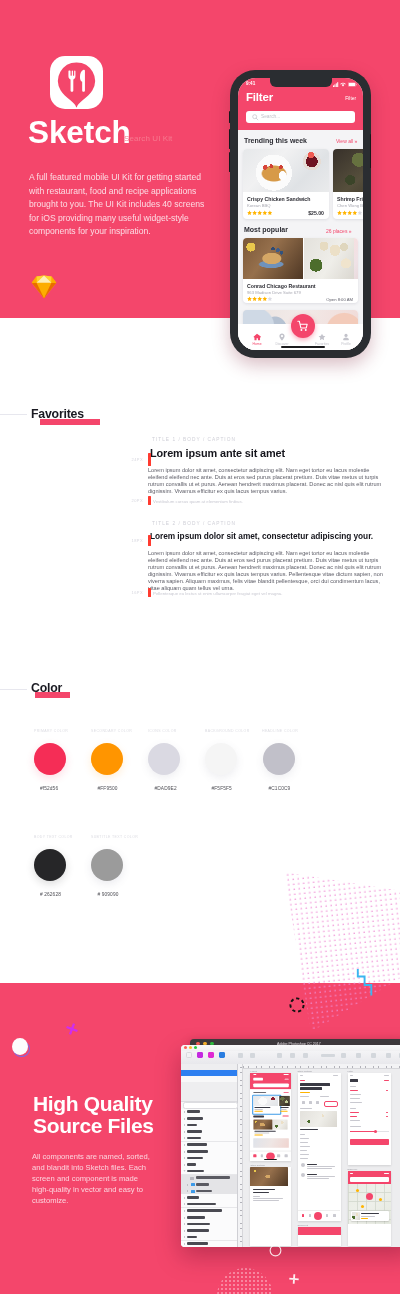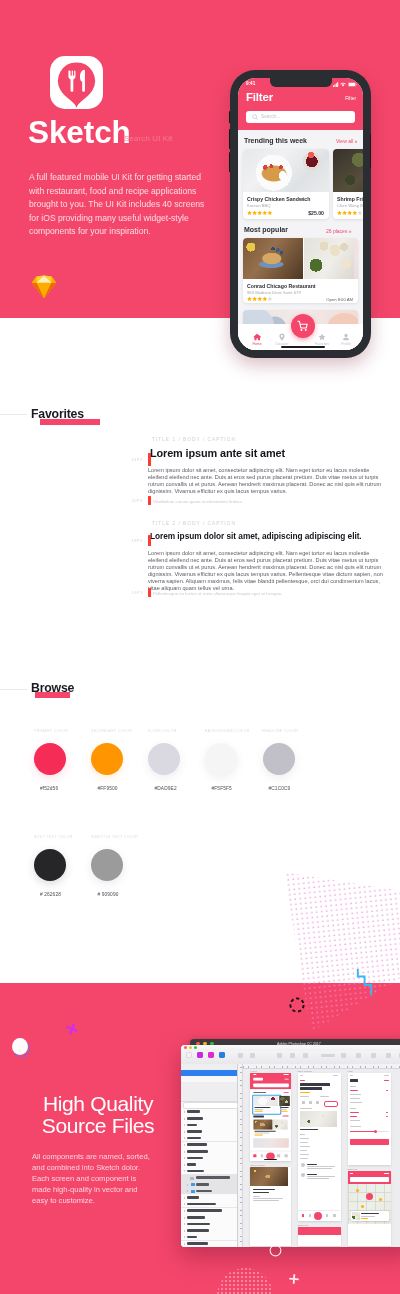--- a/index.html
+++ b/index.html
@@ -122,22 +122,22 @@
   .ty-c{position:absolute;color:#c9c9d2;}
   .pxmark{position:absolute;width:3px;background:#ff3b30;border-radius:.5px;}
   .pxlab{position:absolute;font-size:4px;color:#d6d6de;letter-spacing:.4px;text-align:right;}
 
   
   .sw{position:absolute;width:32px;height:32px;border-radius:50%;}
   .sw-n{position:absolute;font-size:3.5px;color:#dcdce2;letter-spacing:.38px;}
   .sw-x{position:absolute;font-size:4.8px;color:#4e4e55;letter-spacing:.12px;}
 
   
-  .bq-h{position:absolute;left:33px;top:1093px;width:130px;font-size:21px;font-weight:normal;
-        color:#fff;line-height:22.3px;letter-spacing:-.35px;text-align:center;}
+  .bq-h{position:absolute;left:33px;top:1093px;width:130px;font-size:21px;font-weight:bold;
+        color:#fff;line-height:22.3px;letter-spacing:-.35px;}
   .bq-p{position:absolute;left:32px;top:1151px;width:118px;font-size:7.6px;line-height:11.1px;
         color:#fcd4de;}
 
   .dots{position:absolute;}
   .zig{position:absolute;}
   .dashcirc{position:absolute;}
   .plus{position:absolute;color:#c44ae8;font-weight:bold;}
   .whitecirc{position:absolute;width:16px;height:17px;border-radius:50%;background:#fdfdfd;}
   .ringcirc{position:absolute;width:15px;height:14px;border-radius:50%;border:1.3px solid #7b6ae8;}
 
@@ -372,31 +372,31 @@
   <div class="ty-kicker" style="left:152px;top:436.5px;">TITLE 1 / BODY / CAPTION</div>
   <div class="ty-h" style="left:150px;top:446.5px;font-size:10.9px;letter-spacing:-.12px;">Lorem ipsum ante sit amet</div>
   <div class="ty-b" style="left:148px;top:467px;width:238px;font-size:5.6px;line-height:7.1px;">Lorem ipsum dolor sit amet, consectetur adipiscing elit. Nam eget tortor eu lacus molestie eleifend eleifend nec ante. Duis at eros sed purus placerat pretium. Duis vitae metus ut turpis rutrum convallis ut et purus. Aenean hendrerit maximus placerat. Donec ac nisl quis elit rutrum dignissim. Vivamus efficitur ex quis lacus tempus varius.</div>
   <div class="ty-c" style="left:153px;top:499px;width:238px;font-size:4.35px;line-height:6px;">Vestibulum cursus quam at elementum finibus.</div>
   <div class="pxmark" style="left:148px;top:453px;height:13px;"></div>
   <div class="pxlab" style="left:110px;top:457px;width:33px;">24PX</div>
   <div class="pxmark" style="left:148px;top:496px;height:9px;"></div>
   <div class="pxlab" style="left:110px;top:498px;width:33px;">20PX</div>
 
   <div class="ty-kicker" style="left:152px;top:520.5px;">TITLE 2 / BODY / CAPTION</div>
-  <div class="ty-h" style="left:150px;top:530.5px;font-size:8.3px;letter-spacing:-.05px;">Lorem ipsum dolor sit amet, adipiscing adipiscing elit.</div>
+  <div class="ty-h" style="left:150px;top:530.5px;font-size:8.3px;letter-spacing:-.05px;">Lorem ipsum dolor sit amet, consectetur adipiscing your.</div>
   <div class="ty-b" style="left:148px;top:550px;width:238px;font-size:5.6px;line-height:7.1px;">Lorem ipsum dolor sit amet, consectetur adipiscing elit. Nam eget tortor eu lacus molestie eleifend eleifend nec ante. Duis at eros sed purus placerat pretium. Duis vitae metus ut turpis rutrum convallis ut et purus. Aenean hendrerit maximus placerat. Donec ac nisl quis elit rutrum dignissim. Vivamus efficitur ex quis lacus tempus varius. Pellentesque vitae dictum sapien, non viverra sapien. Aliquam maximus, felis vitae blandit pellentesque, orci dui condimentum lacus, vitae aliquam quam tellus vel urna.</div>
   <div class="ty-c" style="left:153px;top:591px;width:238px;font-size:4.35px;line-height:6px;">Pellentesque eu lectus ut enim ullamcorper feugiat eget vel magna.</div>
   <div class="pxmark" style="left:148px;top:535px;height:11px;"></div>
   <div class="pxlab" style="left:110px;top:538px;width:33px;">18PX</div>
   <div class="pxmark" style="left:148px;top:588px;height:9px;"></div>
   <div class="pxlab" style="left:110px;top:590px;width:33px;">16PX</div>
 
   <div class="sec-line" style="left:0;top:689px;width:27px;"></div>
   <div class="sec-hl" style="left:35px;top:691.5px;width:35px;height:6.7px;"></div>
-  <div class="sec-label" style="left:31px;top:680.5px;">Browse</div>
+  <div class="sec-label" style="left:31px;top:680.5px;">Color</div>
 
   <div class="sw-n" style="left:34px;top:728.5px;">PRIMARY COLOR</div>
   <div class="sw" style="left:33.5px;top:743px;background:#f52d56;box-shadow:0 3px 8px rgba(245,45,86,.16);"></div>
   <div class="sw-x" style="left:40px;top:786px;">#f52d56</div>
 
   <div class="sw-n" style="left:91px;top:728.5px;">SECONDARY COLOR</div>
   <div class="sw" style="left:90.8px;top:743px;background:#FF9500;box-shadow:0 3px 8px rgba(255,149,0,.16);"></div>
   <div class="sw-x" style="left:97.5px;top:786px;">#FF9500</div>
 
   <div class="sw-n" style="left:148px;top:728.5px;">ICONS COLOR</div>
@@ -441,21 +441,21 @@
     <circle cx="9" cy="9" r="6.6" fill="none" stroke="#111111" stroke-width="1.9" stroke-dasharray="3.2 2.8"></circle>
   </svg>
 
   <div class="ringcirc" style="left:13px;top:1041px;"></div>
   <div class="whitecirc" style="left:11.5px;top:1038px;"></div>
   <svg class="plus" style="left:65px;top:1022px;width:14px;height:14px;transform:rotate(20deg);" viewBox="0 0 14 14">
     <path d="M7 1.2 V12.8 M1.2 7 H12.8" stroke="#cf2df0" stroke-width="2.3" stroke-linecap="butt"></path>
   </svg>
 
   <div class="bq-h">High Quality Source Files</div>
-  <div class="bq-p">All components are named, sorted, and combined into Sketch dolor. Each screen and component is made high-quality in vector and easy to customize.</div>
+  <div class="bq-p">All components are named, sorted, and blandit into Sketch files. Each screen and component is made high-quality in vector and easy to customize.</div>
 
   <div class="psback">
     <div class="ps-tl r"></div>
     <div class="ps-tl y"></div>
     <div class="ps-tl g"></div>
     <div class="ps-apptitle">Adobe Photoshop CC 2017</div>
   </div>
   <div class="psapp">
     <div class="ps-bar">
       <div class="ps-tl r" style="left:3px;top:1px;width:3.4px;height:3.4px;"></div>

